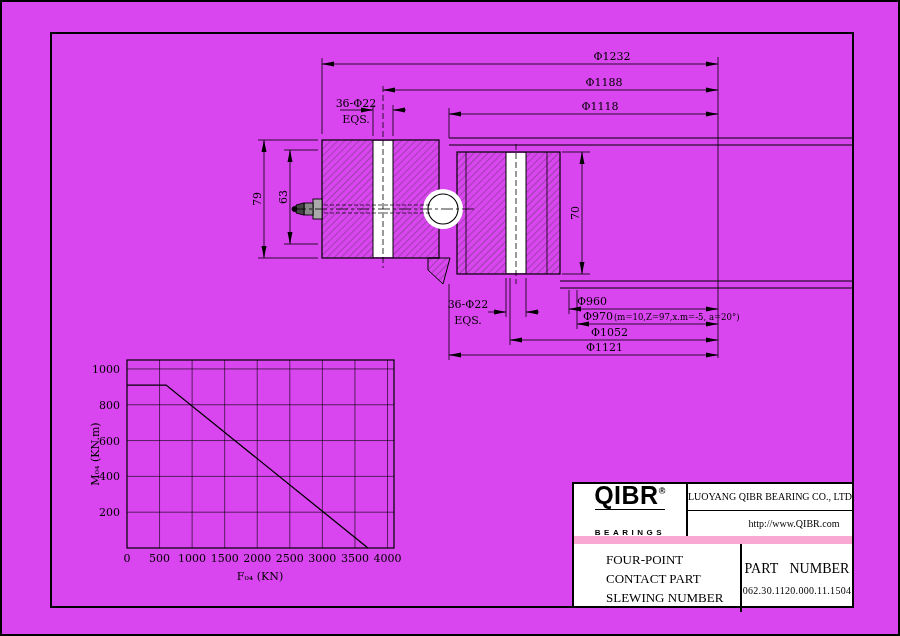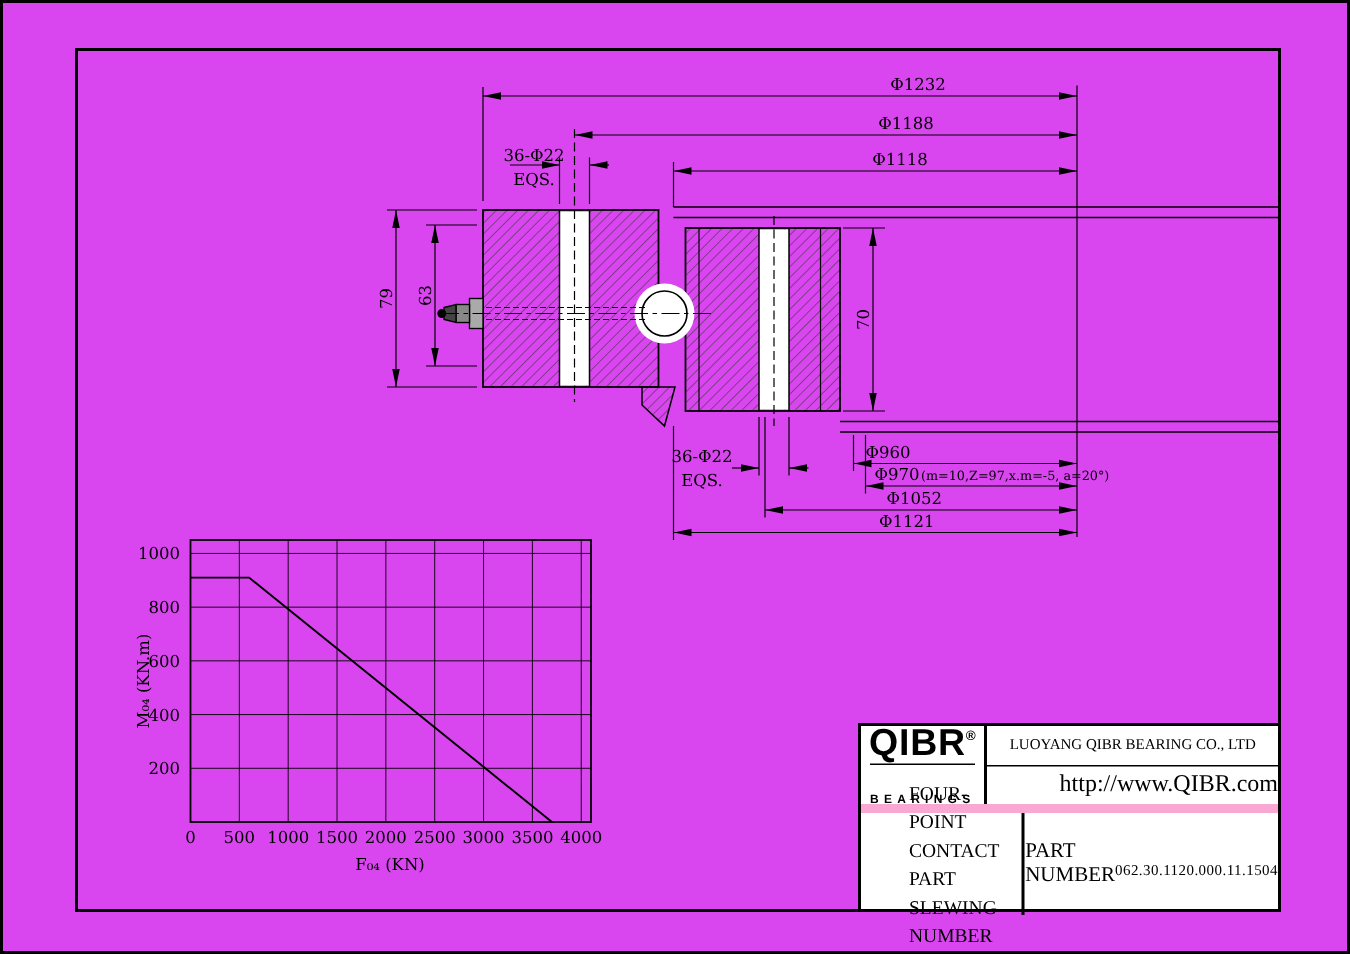--- a/index.html
+++ b/index.html
@@ -2,31 +2,31 @@
 <html><head>
 <meta charset="utf-8">
 <style>
   html,body{margin:0;padding:0;background:#e8e8e8;}
   .sheet{position:relative;width:900px;height:636px;background:#d946ef;border:2px solid #000;box-sizing:border-box;overflow:hidden;font-family:"Liberation Serif",serif;color:#000;}
   .frame{position:absolute;left:48px;top:30px;width:804px;height:576px;border:2px solid #000;box-sizing:border-box;}
   svg.layer{position:absolute;left:0;top:0;width:900px;height:636px;}
   svg text{font-family:"DejaVu Serif","Liberation Serif",serif;fill:#000;}
 
   .title-block{position:absolute;left:570px;top:480px;width:280px;height:124px;border-left:2px solid #000;border-top:2px solid #000;box-sizing:border-box;background:#fff;}
-  .tb-row1{display:flex;height:52px;border-bottom:6px solid #f9a8d4;}
+  .tb-row1{display:flex;height:52px;border-bottom:8px solid #f9a8d4;}
   .tb-logo{width:128px;border-right:2px solid #000;box-sizing:border-box;display:flex;flex-direction:column;align-items:center;justify-content:center;}
   .logo-main{font-family:"Liberation Sans",sans-serif;font-weight:bold;font-size:25px;line-height:1;letter-spacing:.5px;}
   .logo-main sup{font-size:9px;vertical-align:10px;}
   .logo-sub{font-family:"Liberation Sans",sans-serif;font-weight:bold;font-size:8px;letter-spacing:3.5px;border-top:1.5px solid #000;padding-top:18px;margin-top:1px;}
   .tb-co{flex:1;display:flex;flex-direction:column;}
   .tb-company{flex:1;display:flex;align-items:center;justify-content:center;border-bottom:1px solid #000;font-size:10px;white-space:nowrap;}
-  .tb-website{flex:1;display:flex;align-items:center;justify-content:center;font-size:16px;padding-left:48px;}
+  .tb-website{flex:1;display:flex;align-items:center;justify-content:center;font-size:10px;padding-left:48px;}
   .tb-row2{display:flex;height:68px;}
   .tb-product{width:168px;border-right:2px solid #000;box-sizing:border-box;display:flex;flex-direction:column;justify-content:center;padding-left:32px;font-size:13px;line-height:19px;}
-  .tb-part{flex:1;display:flex;flex-direction:row;align-items:center;justify-content:center;}
+  .tb-part{flex:1;display:flex;flex-direction:column;align-items:center;justify-content:center;}
   .tb-part-label{font-size:14px;word-spacing:8px;}
   .tb-part-value{font-size:10px;margin-top:8px;letter-spacing:.3px;}
 </style>
 </head>
 <body>
 
 <div class="sheet">
   <div class="frame"></div>
 
   <svg class="layer" id="section-svg" viewBox="0 0 900 636">

